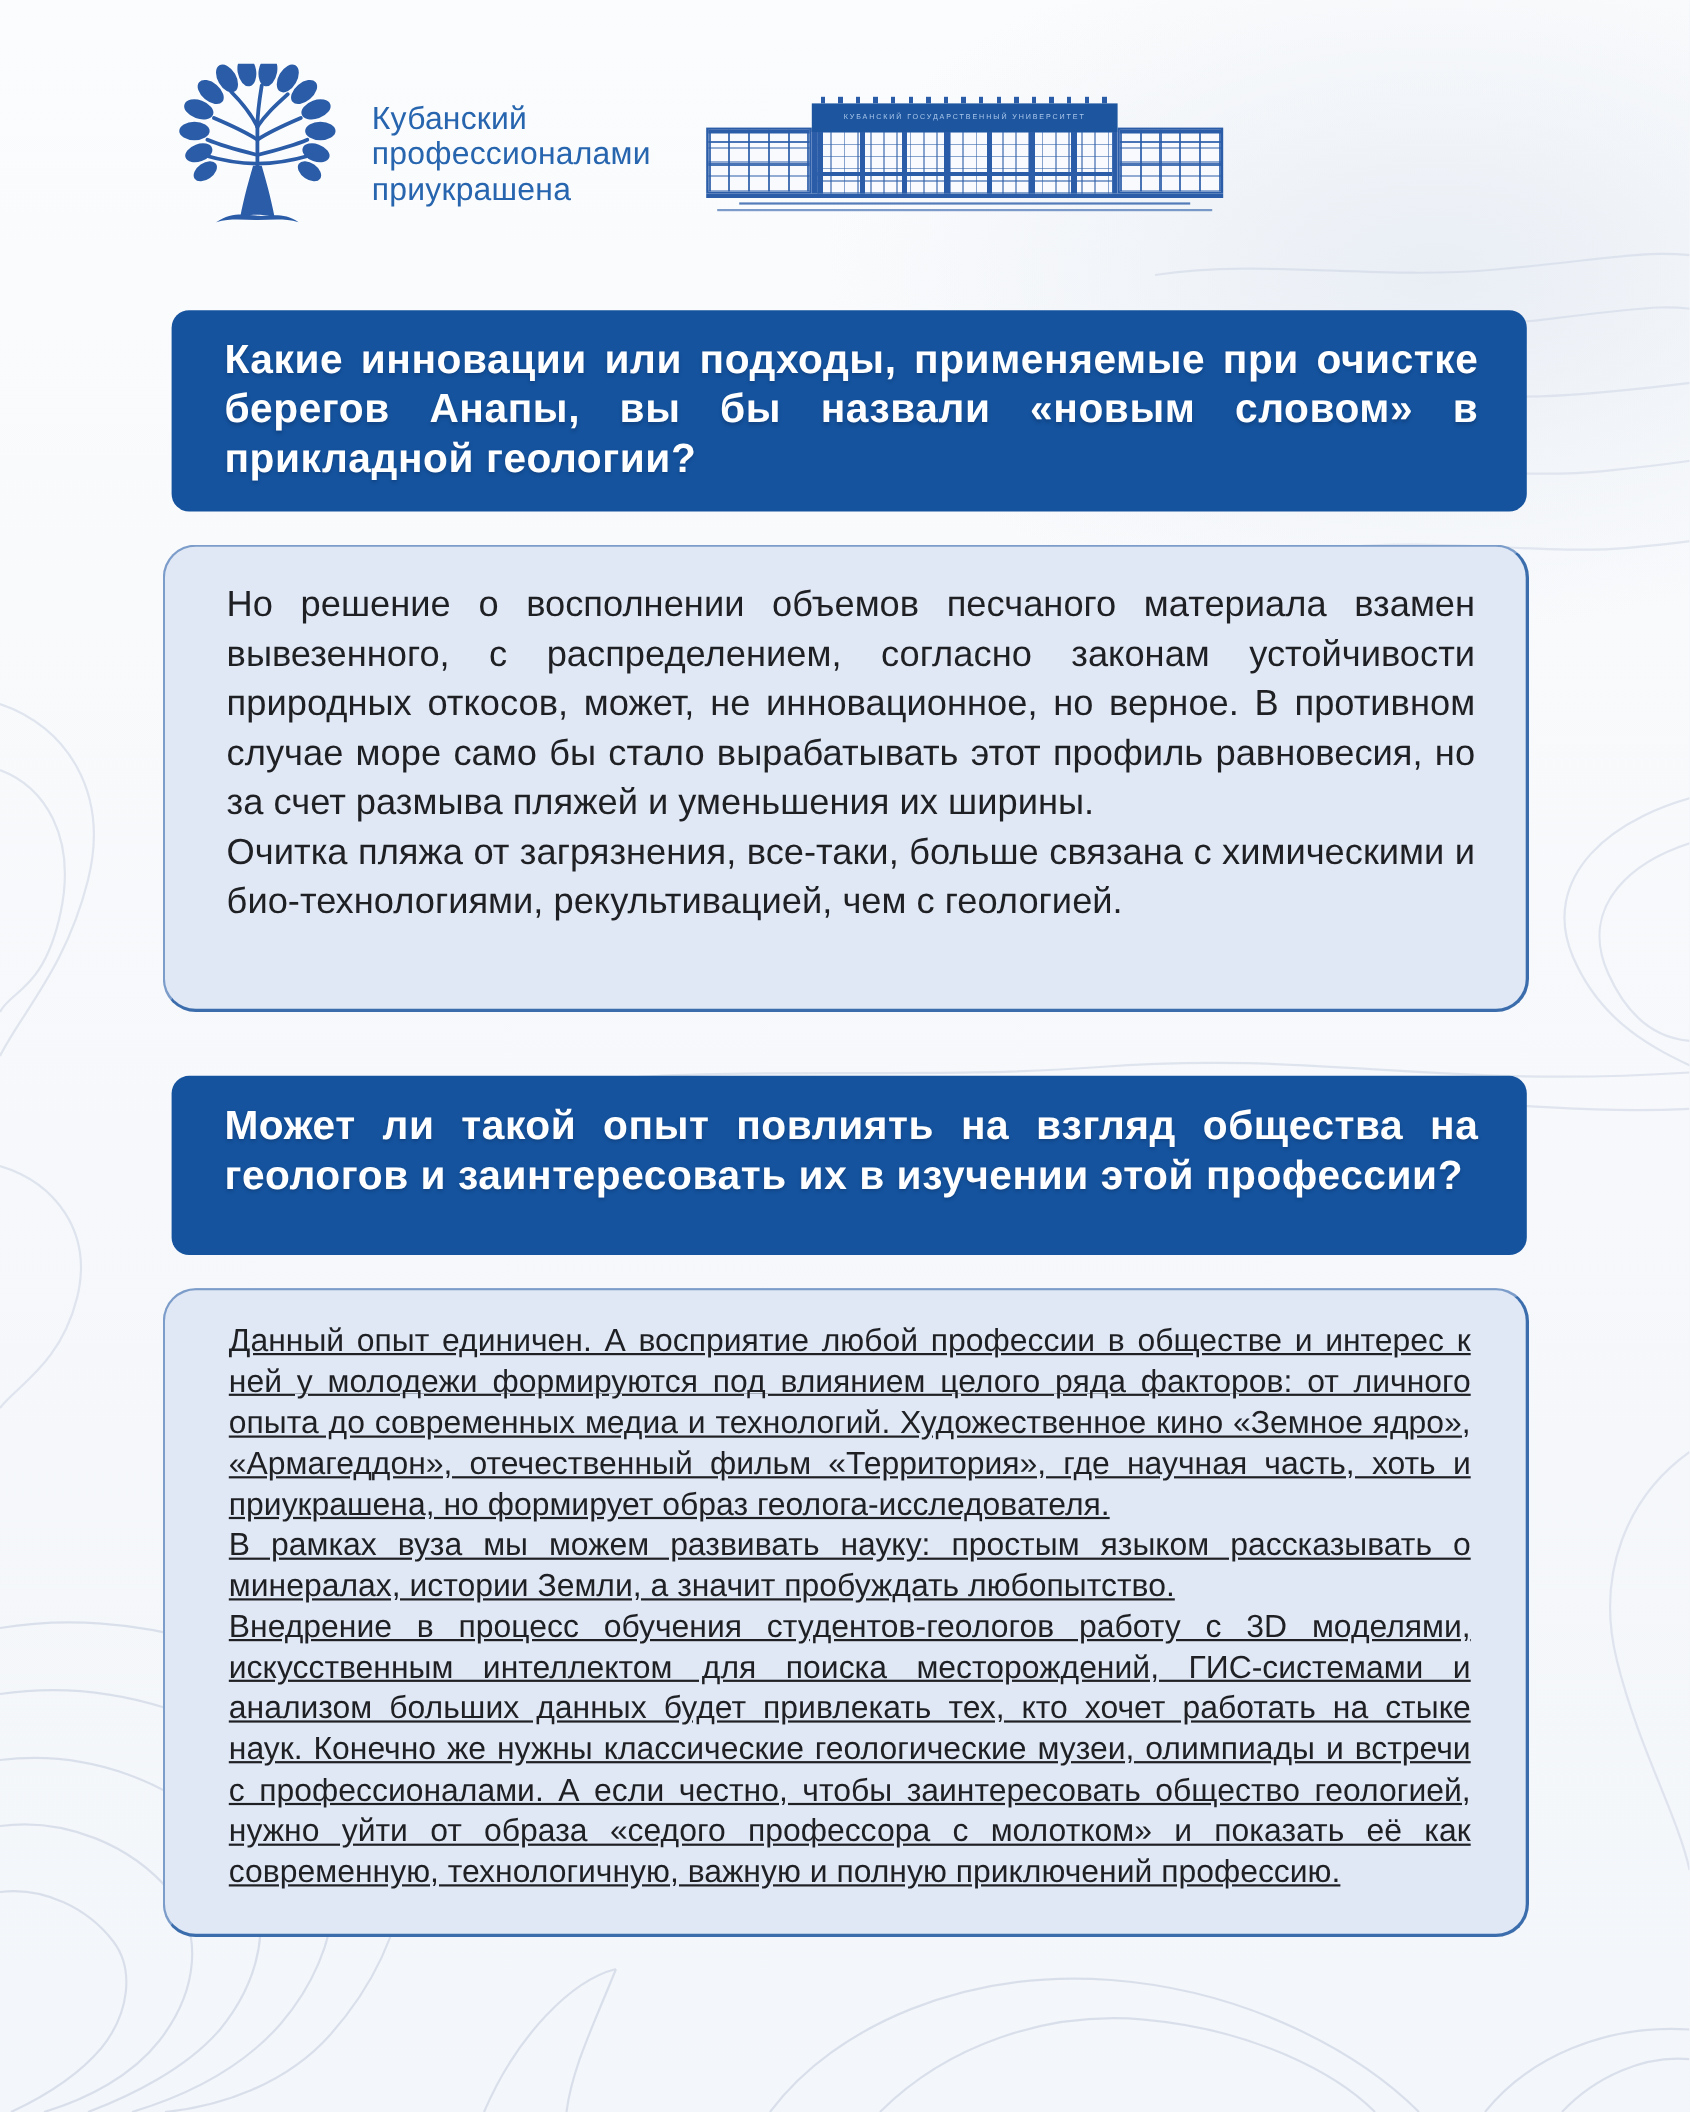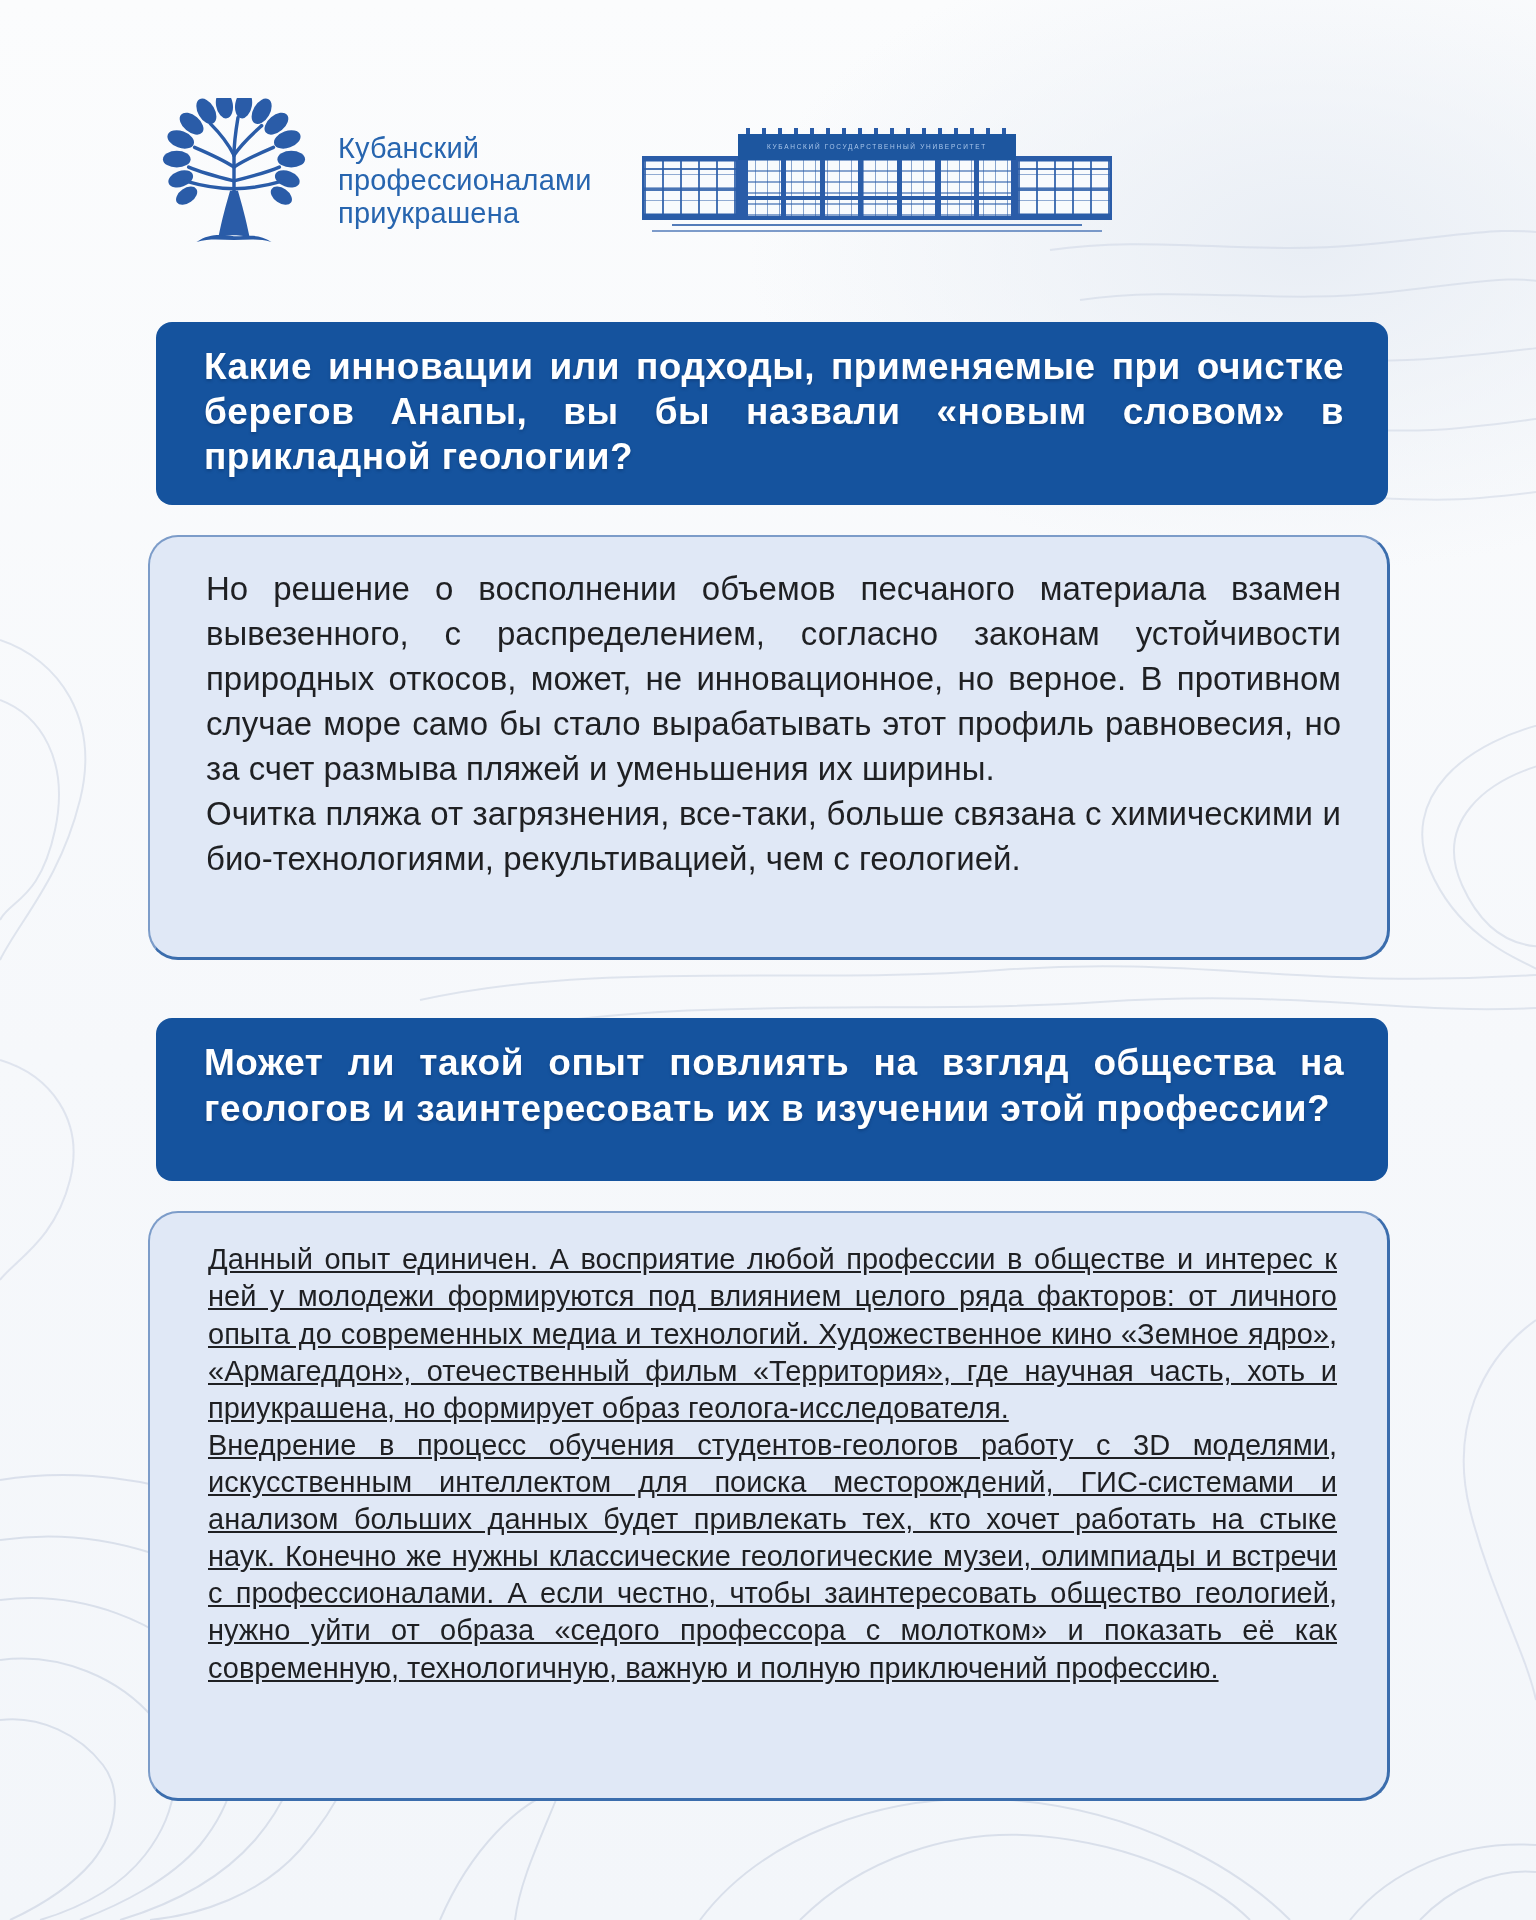--- a/index.html
+++ b/index.html
@@ -14,21 +14,21 @@
     overflow:hidden;
     background:
       radial-gradient(900px 520px at 85% 13%, #e9eef5 0%, rgba(233,238,245,0) 62%),
       linear-gradient(#fbfcfd 0%, #f6f8fb 55%, #f3f6fa 100%);
   }
   .contours{
     position:absolute; inset:0;
     width:1536px; height:1920px;
     pointer-events:none;
   }
-  .content{ position:relative; margin:0 146px 0 148px; padding-top:96px; }
+  .content{ position:relative; margin:0 146px 0 148px; padding-top:56px; }
 
   
   .header{ position:relative; height:152px; margin-bottom:74px; }
   .tree-logo{ position:absolute; left:6px; top:2px; width:160px; height:148px; }
   .uni-name{
     position:absolute; left:190px; top:36px;
     color:#2765af; font-size:29px; font-weight:500; line-height:1.12;
     letter-spacing:.2px;
   }
   .building{ position:absolute; left:494px; top:26px; width:470px; height:118px; }
@@ -193,17 +193,18 @@
       <p>Но решение о восполнении объемов песчаного материала взамен вывезенного, с распределением, согласно законам устойчивости природных откосов, может, не инновационное, но верное. В противном случае море само бы стало вырабатывать этот профиль равновесия, но за счет размыва пляжей и уменьшения их ширины.</p>
       <p>Очитка пляжа от загрязнения, все-таки, больше связана с химическими и био-технологиями, рекультивацией, чем с геологией.</p>
     </div>
 
     <div class="q-card q-card-2">
       <p>Может ли такой опыт повлиять на взгляд общества на геологов и заинтересовать их в изучении этой профессии?</p>
     </div>
 
     <div class="a-card a-card-2">
       <p>Данный опыт единичен. А восприятие любой профессии в обществе и интерес к ней у молодежи формируются под влиянием целого ряда факторов: от личного опыта до современных медиа и технологий. Художественное кино «Земное ядро», «Армагеддон», отечественный фильм «Территория», где научная часть, хоть и приукрашена, но формирует образ геолога-исследователя.</p>
+      <p>В рамках вуза мы можем развивать науку: простым языком рассказывать о минералах, истории Земли, а значит пробуждать любопытство.</p>
       <p>Внедрение в процесс обучения студентов-геологов работу с 3D моделями, искусственным интеллектом для поиска месторождений, ГИС-системами и анализом больших данных будет привлекать тех, кто хочет работать на стыке наук. Конечно же нужны классические геологические музеи, олимпиады и встречи с профессионалами. А если честно, чтобы заинтересовать общество геологией, нужно уйти от образа «седого профессора с молотком» и показать её как современную, технологичную, важную и полную приключений профессию.</p>
     </div>
 
   </div>
 </div>
 
 </body></html>

